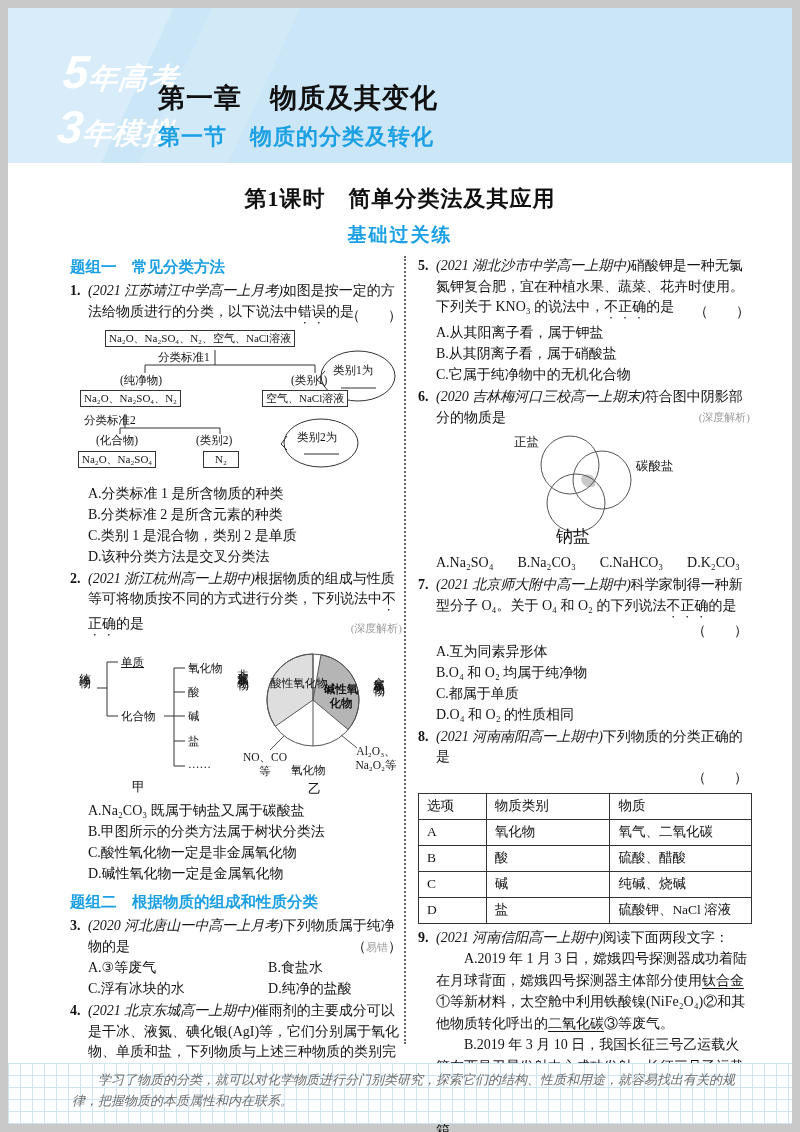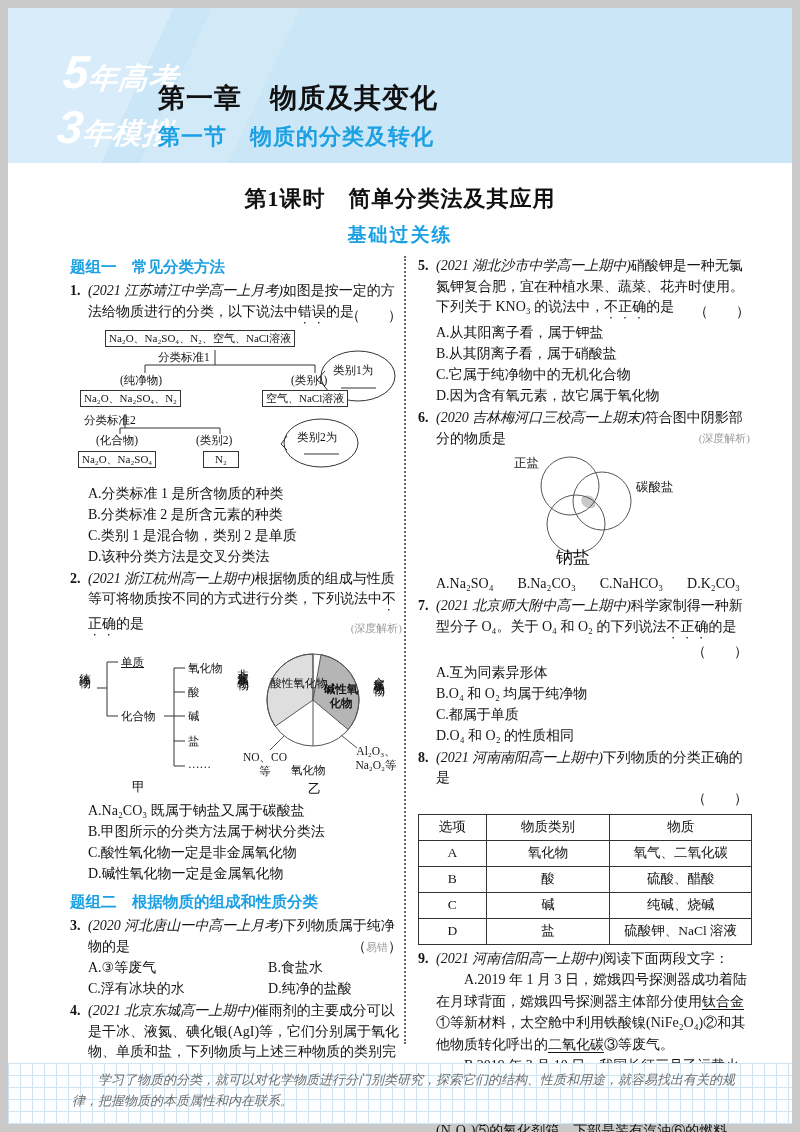--- a/index.html
+++ b/index.html
@@ -47,21 +47,21 @@
   
   .diag{position:relative;margin:3px 0;}
   .diag svg{position:absolute;left:0;top:0;}
   .dbox{position:absolute;border:1px solid #333;font-size:11px;line-height:15px;padding:0 3px;white-space:nowrap;background:#fff;}
   .dlabel{position:absolute;font-size:11.5px;line-height:14px;white-space:nowrap;}
   .vtext{writing-mode:vertical-rl;letter-spacing:2px;}
   .center{text-align:center;}
 
   
   table.cls{border-collapse:collapse;margin:5px auto 4px auto;font-size:13.5px;}
-  table.cls td{border:1px solid #333;height:25px;text-align:center;padding:0 8px;}
+  table.cls td{border:1px solid #333;height:25px;text-align:left;padding:0 8px;}
 
   
   .q9p{margin:0;text-indent:2em;line-height:21.5px;}
 
   
   .footer{position:absolute;left:0;top:1055px;width:784px;height:61px;
     background-color:#fdfeff;
     background-image:linear-gradient(#cfe6f2 1px,transparent 1px),linear-gradient(90deg,#cfe6f2 1px,transparent 1px);
     background-size:12px 12px;}
   .footer p{margin:6px 36px 0 64px;text-indent:2em;font-size:13px;line-height:21px;color:#6e6e6e;font-style:italic;}
@@ -228,21 +228,20 @@
     <div class="q">
       <span class="qnum">5.</span>
       <div class="stem">
         <span class="src">(2021 湖北沙市中学高一上期中)</span><span>硝酸钾是一种无氯氮钾复合肥，宜在种植水果、蔬菜、花卉时使用。下列关于 KNO₃ 的说法中，</span><span class="emph">不正确</span><span>的是</span>
         <span class="bracket-abs">（　　）</span>
       </div>
     </div>
     <div class="opt">A.从其阳离子看，属于钾盐</div>
     <div class="opt">B.从其阴离子看，属于硝酸盐</div>
     <div class="opt">C.它属于纯净物中的无机化合物</div>
-    <div class="opt">D.因为含有氧元素，故它属于氧化物</div>
 
     <div class="q">
       <span class="qnum">6.</span>
       <div class="stem">
         <span class="src">(2020 吉林梅河口三校高一上期末)</span><span>符合图中阴影部分的物质是</span>
         <span class="badge badge-abs">(深度解析)</span>
       </div>
     </div>
     <div class="diag" style="height:118px;">
       <svg width="334" height="118">

